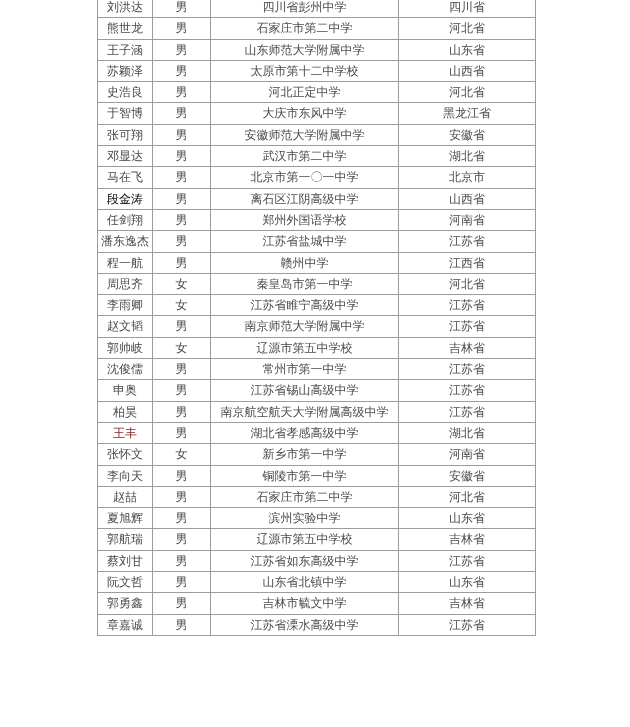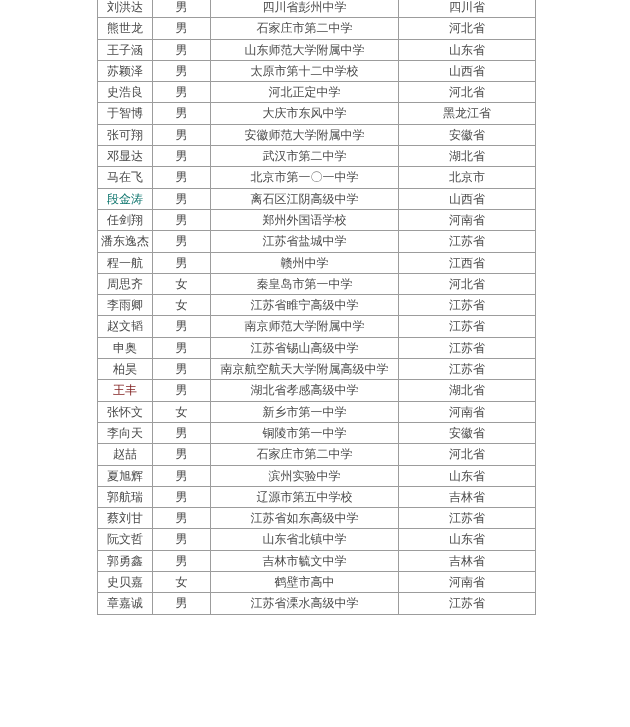--- a/index.html
+++ b/index.html
@@ -102,21 +102,21 @@
     <td style="border-color: rgb(156, 156, 156); color: rgb(74, 74, 74);">武汉市第二中学</td>
     <td style="border-color: rgb(156, 156, 156); color: rgb(74, 74, 74);">湖北省</td>
   </tr>
         <tr>
     <td style="border-color: rgb(156, 156, 156); color: rgb(74, 74, 74);">马在飞</td>
     <td style="border-color: rgb(156, 156, 156); color: rgb(74, 74, 74);">男</td>
     <td style="border-color: rgb(156, 156, 156); color: rgb(74, 74, 74);">北京市第一〇一中学</td>
     <td style="border-color: rgb(156, 156, 156); color: rgb(74, 74, 74);">北京市</td>
   </tr>
         <tr>
-    <td style="border-color: rgb(156, 156, 156); color: #0f766e; font-family: Liberation Serif, serif;">段金涛</td>
+    <td style="border-color: rgb(156, 156, 156); color: #000000; font-family: Liberation Serif, serif;">段金涛</td>
     <td style="border-color: rgb(156, 156, 156); color: rgb(74, 74, 74);">男</td>
     <td style="border-color: rgb(156, 156, 156); color: rgb(74, 74, 74);">离石区江阴高级中学</td>
     <td style="border-color: rgb(156, 156, 156); color: rgb(74, 74, 74);">山西省</td>
   </tr>
         <tr>
     <td style="border-color: rgb(156, 156, 156); color: rgb(74, 74, 74);">任剑翔</td>
     <td style="border-color: rgb(156, 156, 156); color: rgb(74, 74, 74);">男</td>
     <td style="border-color: rgb(156, 156, 156); color: rgb(74, 74, 74); margin-left: 11px;">郑州外国语学校</td>
     <td style="border-color: rgb(156, 156, 156); color: rgb(74, 74, 74);">河南省</td>
   </tr>
@@ -144,20 +144,32 @@
     <td style="border-color: rgb(156, 156, 156); color: rgb(74, 74, 74);">江苏省睢宁高级中学</td>
     <td style="border-color: rgb(156, 156, 156); color: rgb(74, 74, 74);">江苏省</td>
   </tr>
         <tr>
     <td style="border-color: rgb(156, 156, 156); color: rgb(74, 74, 74);">赵文韬</td>
     <td style="border-color: rgb(156, 156, 156); color: rgb(74, 74, 74);">男</td>
     <td style="border-color: rgb(156, 156, 156); color: rgb(74, 74, 74);">南京师范大学附属中学</td>
     <td style="border-color: rgb(156, 156, 156); color: rgb(74, 74, 74);">江苏省</td>
   </tr>
         <tr>
+    <td style="border-color: rgb(156, 156, 156); color: rgb(74, 74, 74);">郭帅岐</td>
+    <td style="border-color: rgb(156, 156, 156); color: rgb(74, 74, 74);">女</td>
+    <td style="border-color: rgb(156, 156, 156); color: rgb(74, 74, 74);">辽源市第五中学校</td>
+    <td style="border-color: rgb(156, 156, 156); color: rgb(74, 74, 74);">吉林省</td>
+  </tr>
+        <tr>
+    <td style="border-color: rgb(156, 156, 156); color: rgb(74, 74, 74);">沈俊儒</td>
+    <td style="border-color: rgb(156, 156, 156); color: rgb(74, 74, 74);">男</td>
+    <td style="border-color: rgb(156, 156, 156); color: rgb(74, 74, 74);">常州市第一中学</td>
+    <td style="border-color: rgb(156, 156, 156); color: rgb(74, 74, 74);">江苏省</td>
+  </tr>
+        <tr>
     <td style="border-color: rgb(156, 156, 156); color: rgb(74, 74, 74);">申奥</td>
     <td style="border-color: rgb(156, 156, 156); color: rgb(74, 74, 74);">男</td>
     <td style="border-color: rgb(156, 156, 156); color: rgb(74, 74, 74);">江苏省锡山高级中学</td>
     <td style="border-color: rgb(156, 156, 156); color: rgb(74, 74, 74);">江苏省</td>
   </tr>
         <tr>
     <td style="border-color: rgb(156, 156, 156); color: rgb(74, 74, 74);">柏昊</td>
     <td style="border-color: rgb(156, 156, 156); color: rgb(74, 74, 74);">男</td>
     <td style="border-color: rgb(156, 156, 156); color: rgb(74, 74, 74);">南京航空航天大学附属高级中学</td>
     <td style="border-color: rgb(156, 156, 156); color: rgb(74, 74, 74);">江苏省</td>
@@ -208,26 +220,20 @@
     <td style="border-color: rgb(156, 156, 156); color: rgb(74, 74, 74);">阮文哲</td>
     <td style="border-color: rgb(156, 156, 156); color: rgb(74, 74, 74);">男</td>
     <td style="border-color: rgb(156, 156, 156); color: rgb(74, 74, 74);">山东省北镇中学</td>
     <td style="border-color: rgb(156, 156, 156); color: rgb(74, 74, 74);">山东省</td>
   </tr>
         <tr>
     <td style="border-color: rgb(156, 156, 156); color: rgb(74, 74, 74);">郭勇鑫</td>
     <td style="border-color: rgb(156, 156, 156); color: rgb(74, 74, 74);">男</td>
     <td style="border-color: rgb(156, 156, 156); color: rgb(74, 74, 74);">吉林市毓文中学</td>
     <td style="border-color: rgb(156, 156, 156); color: rgb(74, 74, 74);">吉林省</td>
-  </tr>
-        <tr>
-    <td style="border-color: rgb(156, 156, 156); color: rgb(74, 74, 74);">史贝嘉</td>
-    <td style="border-color: rgb(156, 156, 156); color: rgb(74, 74, 74);">女</td>
-    <td style="border-color: rgb(156, 156, 156); color: rgb(74, 74, 74);">鹤壁市高中</td>
-    <td style="border-color: rgb(156, 156, 156); color: rgb(74, 74, 74);">河南省</td>
   </tr>
         <tr>
     <td style="border-color: rgb(156, 156, 156); color: rgb(74, 74, 74);">章嘉诚</td>
     <td style="border-color: rgb(156, 156, 156); color: rgb(74, 74, 74);">男</td>
     <td style="border-color: rgb(156, 156, 156); color: rgb(74, 74, 74);">江苏省溧水高级中学</td>
     <td style="border-color: rgb(156, 156, 156); color: rgb(74, 74, 74);">江苏省</td>
   </tr>
       </tbody>
   </table>
 </div>

